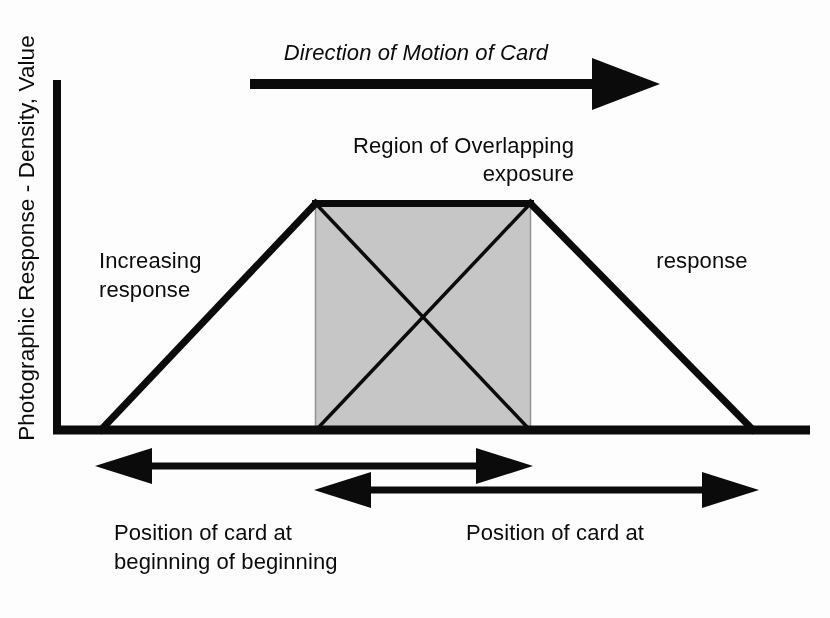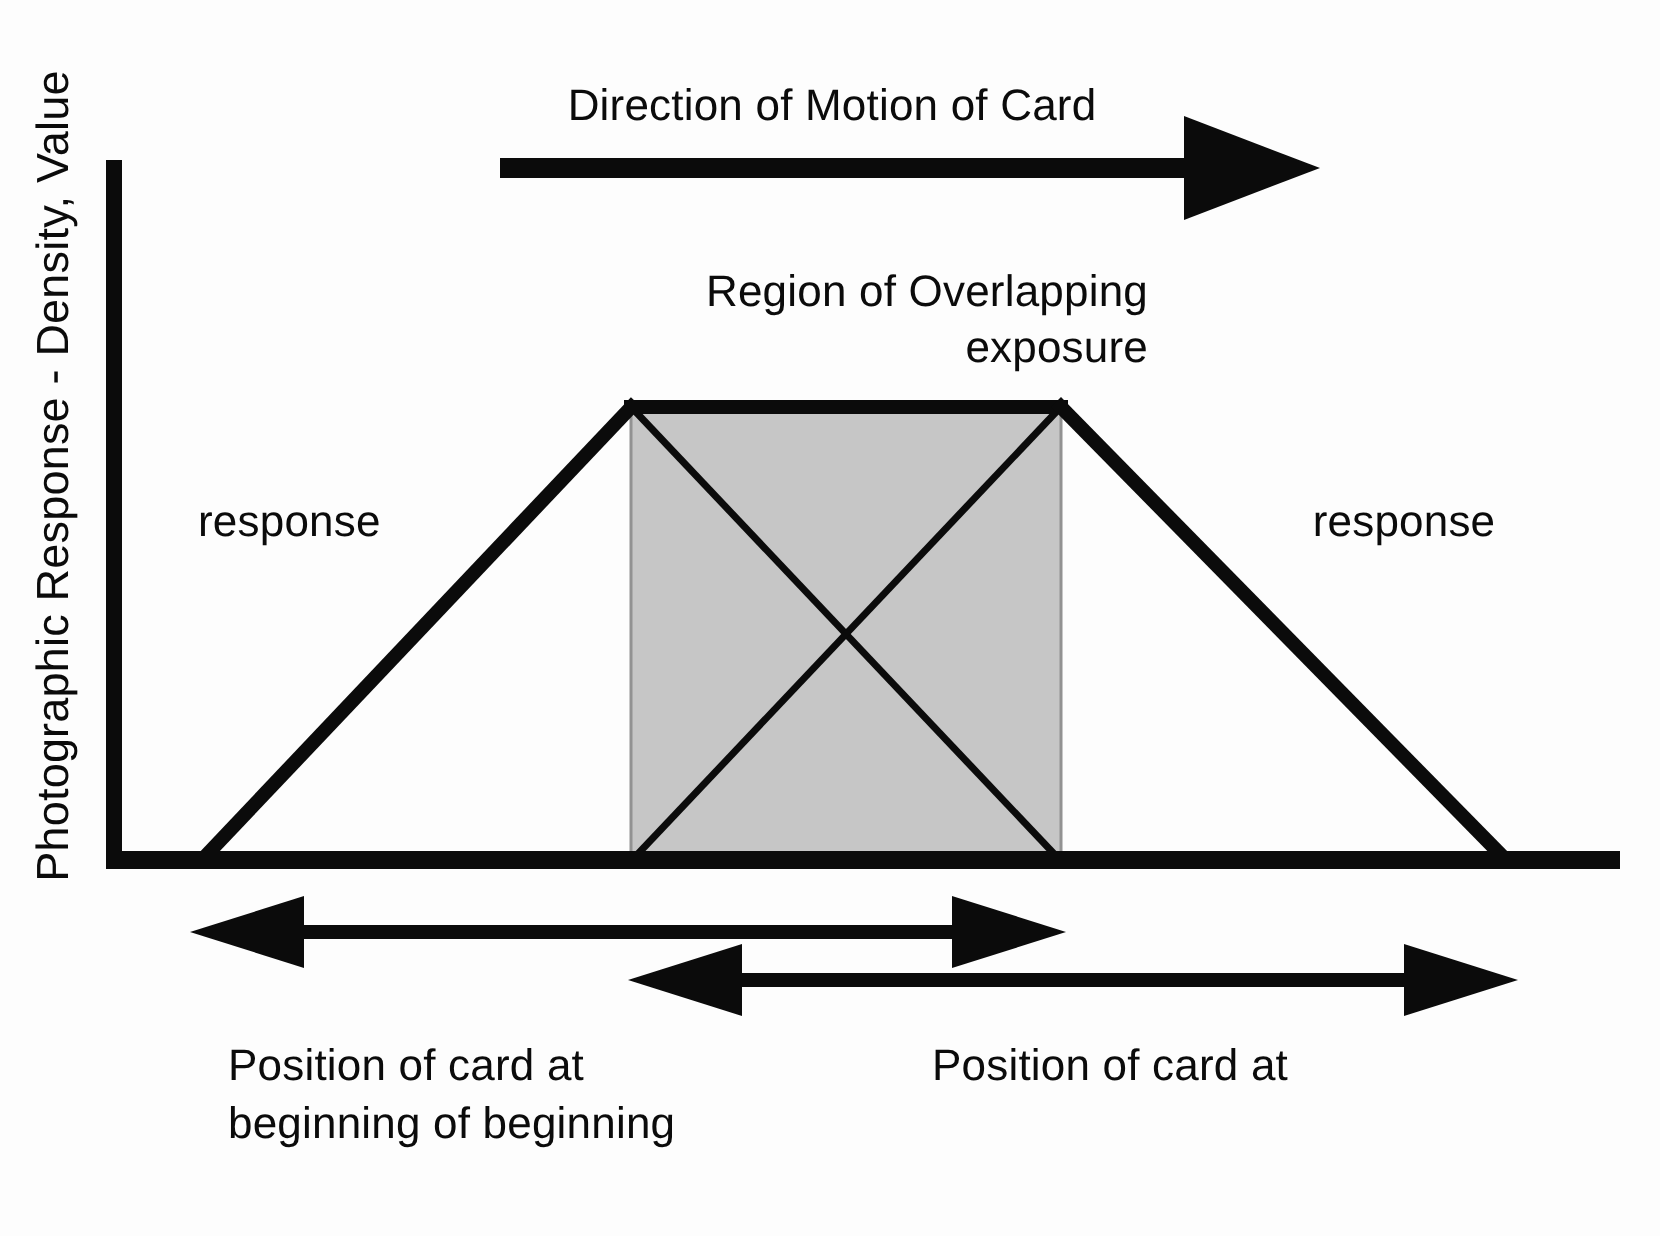--- a/index.html
+++ b/index.html
@@ -34,20 +34,21 @@
     line-height: 28px;
     letter-spacing: 0.1px;
     white-space: nowrap;
   }
   .label .line { display: block; }
 
   .direction-label {
     left: 230px; top: 39px;
     width: 372px;
     text-align: center;
+    font-style: italic;
   }
   .region-label {
     left: 272px; top: 132px;
     width: 302px;
     text-align: right;
   }
   .increasing-label {
     left: 99px; top: 246px;
     line-height: 29px;
     text-align: left;
@@ -118,20 +119,21 @@
   <div class="label y-axis-label">Photographic Response - Density, Value</div>
 
   <div class="label direction-label">Direction of Motion of Card</div>
 
   <div class="label region-label">
     <span class="line">Region of Overlapping</span>
     <span class="line">exposure</span>
   </div>
 
   <div class="label increasing-label">
+    <span class="line">Increasing</span>
     <span class="line">response</span>
   </div>
 
   <div class="label decreasing-label">
     <span class="line">response</span>
   </div>
 
   <div class="label begin-label">
     <span class="line">Position of card at</span>
     <span class="line">beginning of beginning</span>

